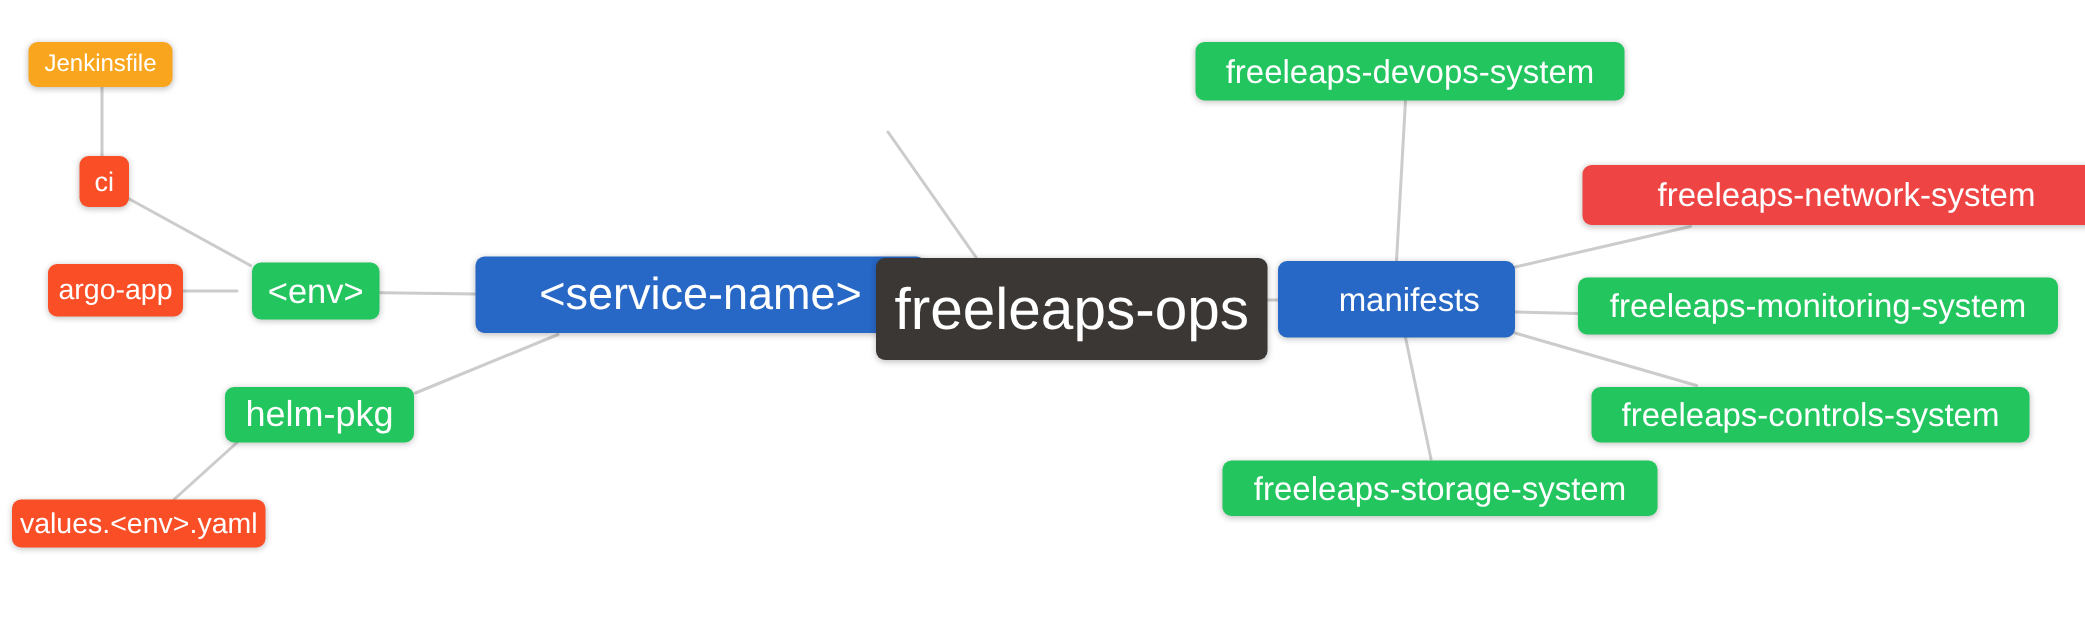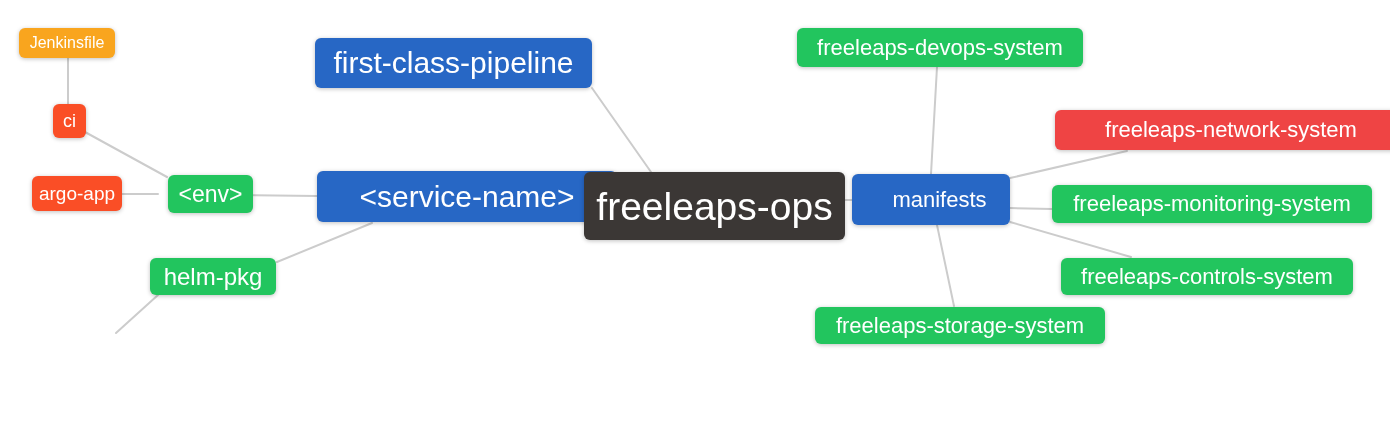--- a/index.html
+++ b/index.html
@@ -61,22 +61,22 @@
     <line x1="1010" y1="208" x2="1052" y2="209"></line>
     <line x1="1010" y1="222" x2="1131" y2="257"></line>
     <line x1="937" y1="225" x2="954" y2="306"></line>
   </svg>
 
   <div class="node" style="left: 19px; top: 28px; width: 96px; height: 30px; font-size: 16px; background-color: rgb(249, 165, 30);">Jenkinsfile</div>
   <div class="node" style="left: 53px; top: 104px; width: 33px; height: 34px; font-size: 18px; background-color: rgb(250, 78, 38);">ci</div>
   <div class="node" style="left: 32px; top: 176px; width: 90px; height: 35px; font-size: 19px; background-color: rgb(250, 78, 38);">argo-app</div>
   <div class="node" style="left: 168px; top: 175px; width: 85px; height: 38px; font-size: 23px; background-color: rgb(34, 197, 94);">&lt;env&gt;</div>
   <div class="node" style="left: 150px; top: 258px; width: 126px; height: 37px; font-size: 24px; background-color: rgb(34, 197, 94);">helm-pkg</div>
+  <div class="node" style="left: 8px; top: 333px; width: 169px; height: 32px; font-size: 19px; background-color: rgb(250, 78, 38);">values.&lt;env&gt;.yaml</div>
   <div class="node" style="left: 317px; top: 171px; width: 300px; height: 51px; font-size: 30px; background-color: rgb(39, 103, 197);">&lt;service-name&gt;</div>
-  <div class="node" style="left: 315px; top: 38px; width: 277px; height: 50px; font-size: 30px; background-color: rgb(39, 103, 197);">first-class-pipeline</div>
   <div class="node" style="left: 584px; top: 172px; width: 261px; height: 68px; font-size: 39px; background-color: rgb(59, 55, 53);">freeleaps-ops</div>
   <div class="node" style="left: 852px; top: 174px; width: 158px; height: 51px; font-size: 22px; background-color: rgb(39, 103, 197); padding-left: 17px;">manifests</div>
   <div class="node" style="left: 797px; top: 28px; width: 286px; height: 39px; font-size: 22px; background-color: rgb(34, 197, 94);">freeleaps-devops-system</div>
   <div class="node" style="left: 1055px; top: 110px; width: 352px; height: 40px; font-size: 22px; background-color: #ef4444;">freeleaps-network-system</div>
   <div class="node" style="left: 1052px; top: 185px; width: 320px; height: 38px; font-size: 22px; background-color: rgb(34, 197, 94);">freeleaps-monitoring-system</div>
   <div class="node" style="left: 1061px; top: 258px; width: 292px; height: 37px; font-size: 22px; background-color: rgb(34, 197, 94);">freeleaps-controls-system</div>
   <div class="node" style="left: 815px; top: 307px; width: 290px; height: 37px; font-size: 22px; background-color: rgb(34, 197, 94);">freeleaps-storage-system</div>
 
 </div>
 

